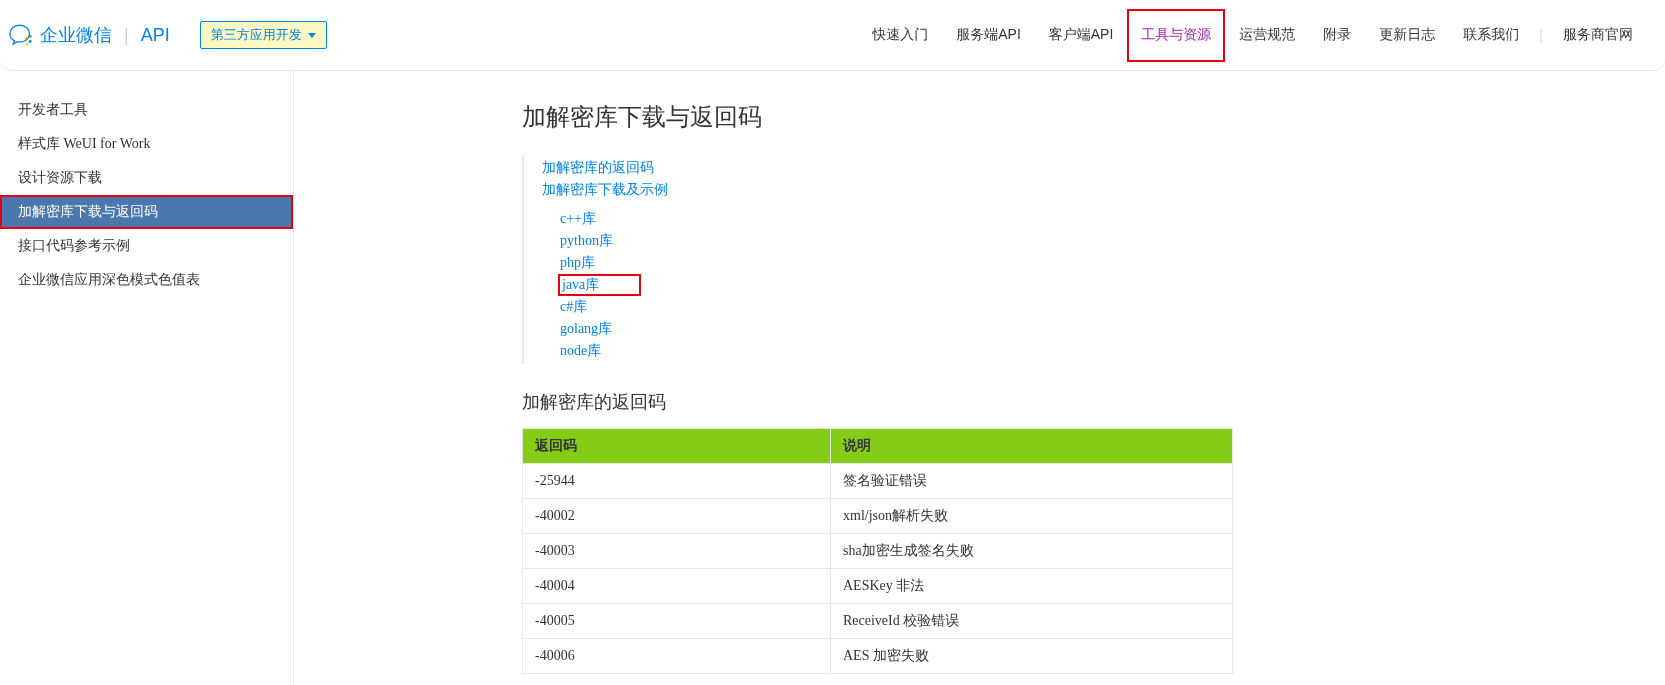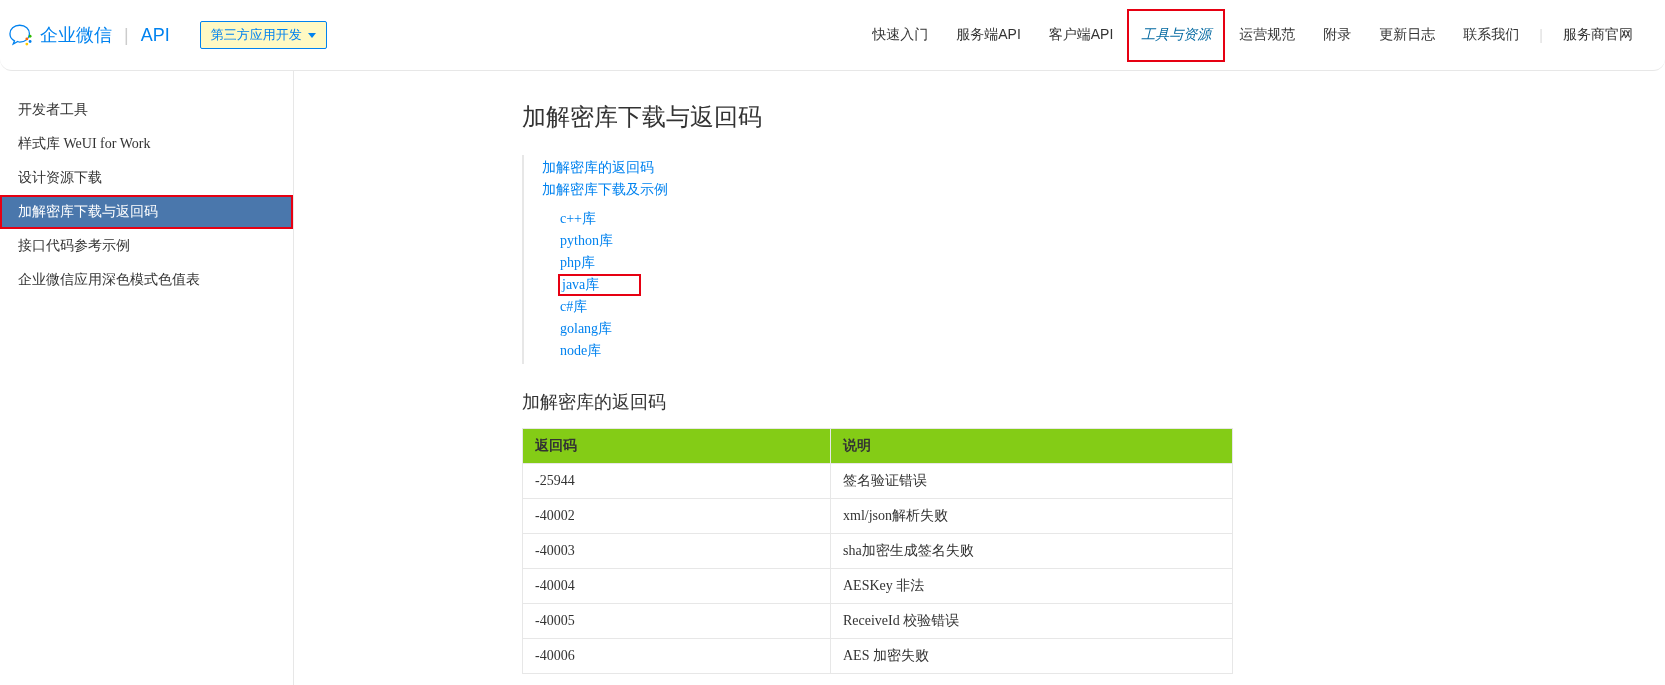--- a/index.html
+++ b/index.html
@@ -71,22 +71,21 @@
     padding: 0 14px;
     height: 100%;
     display: flex;
     align-items: center;
     color: #333;
     font-size: 14px;
     cursor: pointer;
     position: relative;
   }
   .top-nav-item.active {
-    color: #0369a1;
-    font-style: italic;
+    color: #a21caf;
   }
   .nav-highlight {
     border: 2px solid #e60012;
     height: 53px;
     padding: 0 12px;
   }
   .nav-sep {
     color: #ddd;
     padding: 0 6px;
   }

